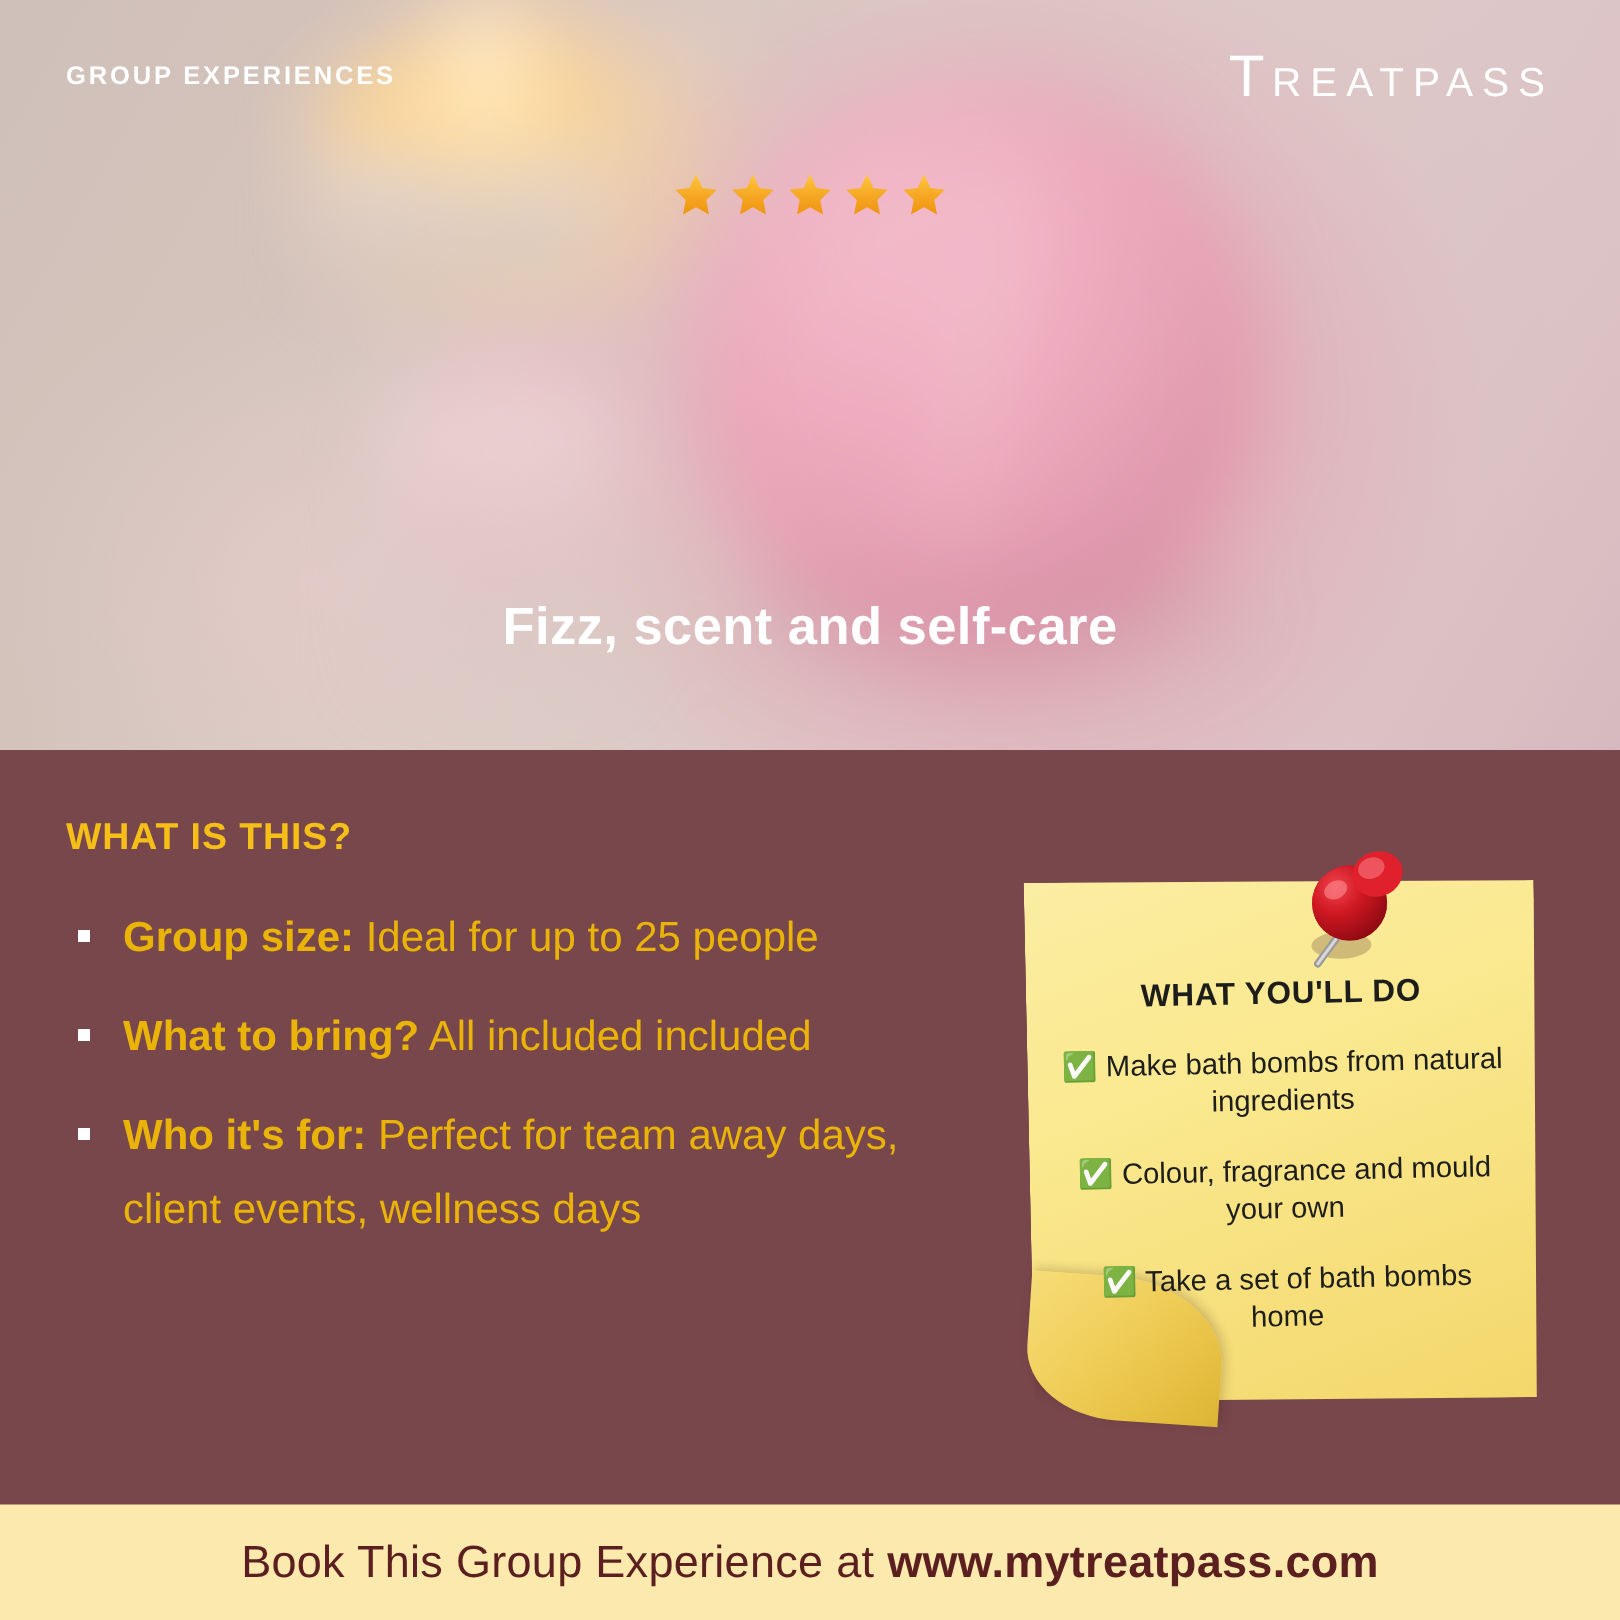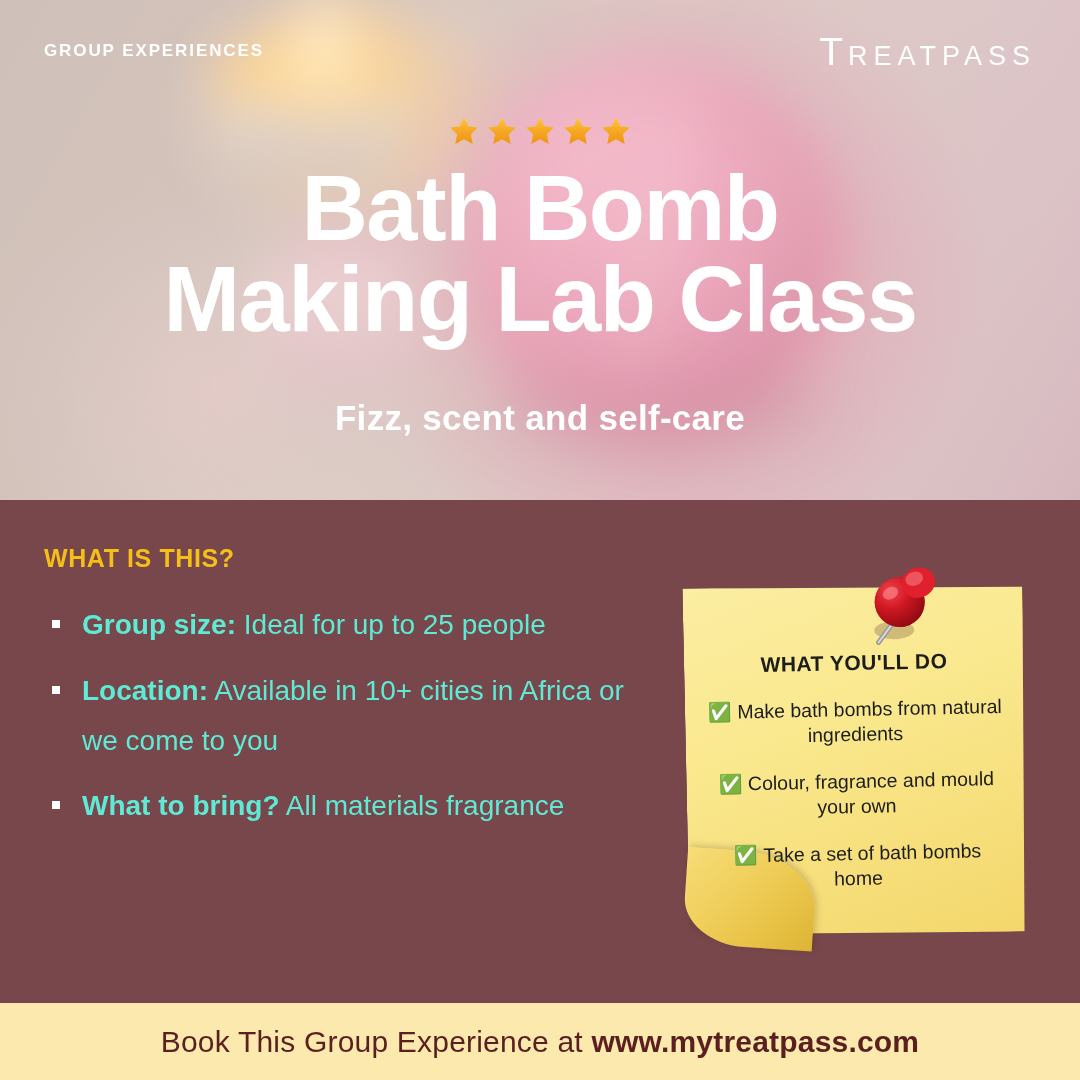--- a/index.html
+++ b/index.html
@@ -117,21 +117,21 @@
   .sec-title {
     position:absolute; left:44px; top:44px;
     color:#f5bf18; font-size:25px; font-weight:bold; letter-spacing:0.6px;
   }
   .bullets {
     position:absolute; left:44px; top:100px; width:600px;
     list-style:none;
   }
   .bullets li {
     position:relative; padding-left:38px; margin-bottom:16px;
-    color:#5eead4; font-size:28px; line-height:1.78; font-weight:300;
+    color:#eab308; font-size:28px; line-height:1.78; font-weight:300;
   }
   .bullets li::before {
     content:""; position:absolute; left:8px; top:20px;
     width:8px; height:8px; background:#ffffff;
   }
   .bullets b { font-weight:bold; }
 
   
   .note-wrap {
     position:absolute; left:686px; top:585px;
@@ -249,34 +249,30 @@
           <defs>
             <linearGradient id="sg4" x1="0" y1="0" x2="0" y2="1">
               <stop offset="0%" stop-color="#ffc83d"></stop>
               <stop offset="55%" stop-color="#f5a623"></stop>
               <stop offset="100%" stop-color="#ef9512"></stop>
             </linearGradient>
           </defs>
           <path fill="url(#sg4)" d="M12 1.6l3.1 6.6 7 .9-5.1 4.9 1.3 7.1L12 17.6 5.7 21.1 7 14 1.9 9.1l7-.9z"></path>
         </svg></div>
 
-    <div class="title">
-      <div>Bath Bomb</div>
-      <div>Making Lab Class</div>
-    </div>
 
     <div class="subtitle">Fizz, scent and self-care</div>
   </div>
 
   <div class="body-sec">
     <div class="sec-title">WHAT IS THIS?</div>
     <ul class="bullets" id="bullets">
         <li><b>Group size:</b><span> Ideal for up to 25 people</span></li>
-        <li><b>Location:</b><span> Available in 10+ cities in Africa or we come to you</span></li>
-        <li><b>What to bring?</b><span> All materials fragrance</span></li>
+        <li><b>What to bring?</b><span> All included included</span></li>
+        <li><b>Who it's for:</b><span> Perfect for team away days, client events, wellness days</span></li>
       </ul>
   </div>
 
   <div class="note-wrap">
     <div class="note-curl-shadow"></div>
     <div class="note"></div>
     <div class="note-curl"></div>
 
     <div class="note-head">WHAT YOU'LL DO</div>
     <ul class="note-list" id="note-list">

